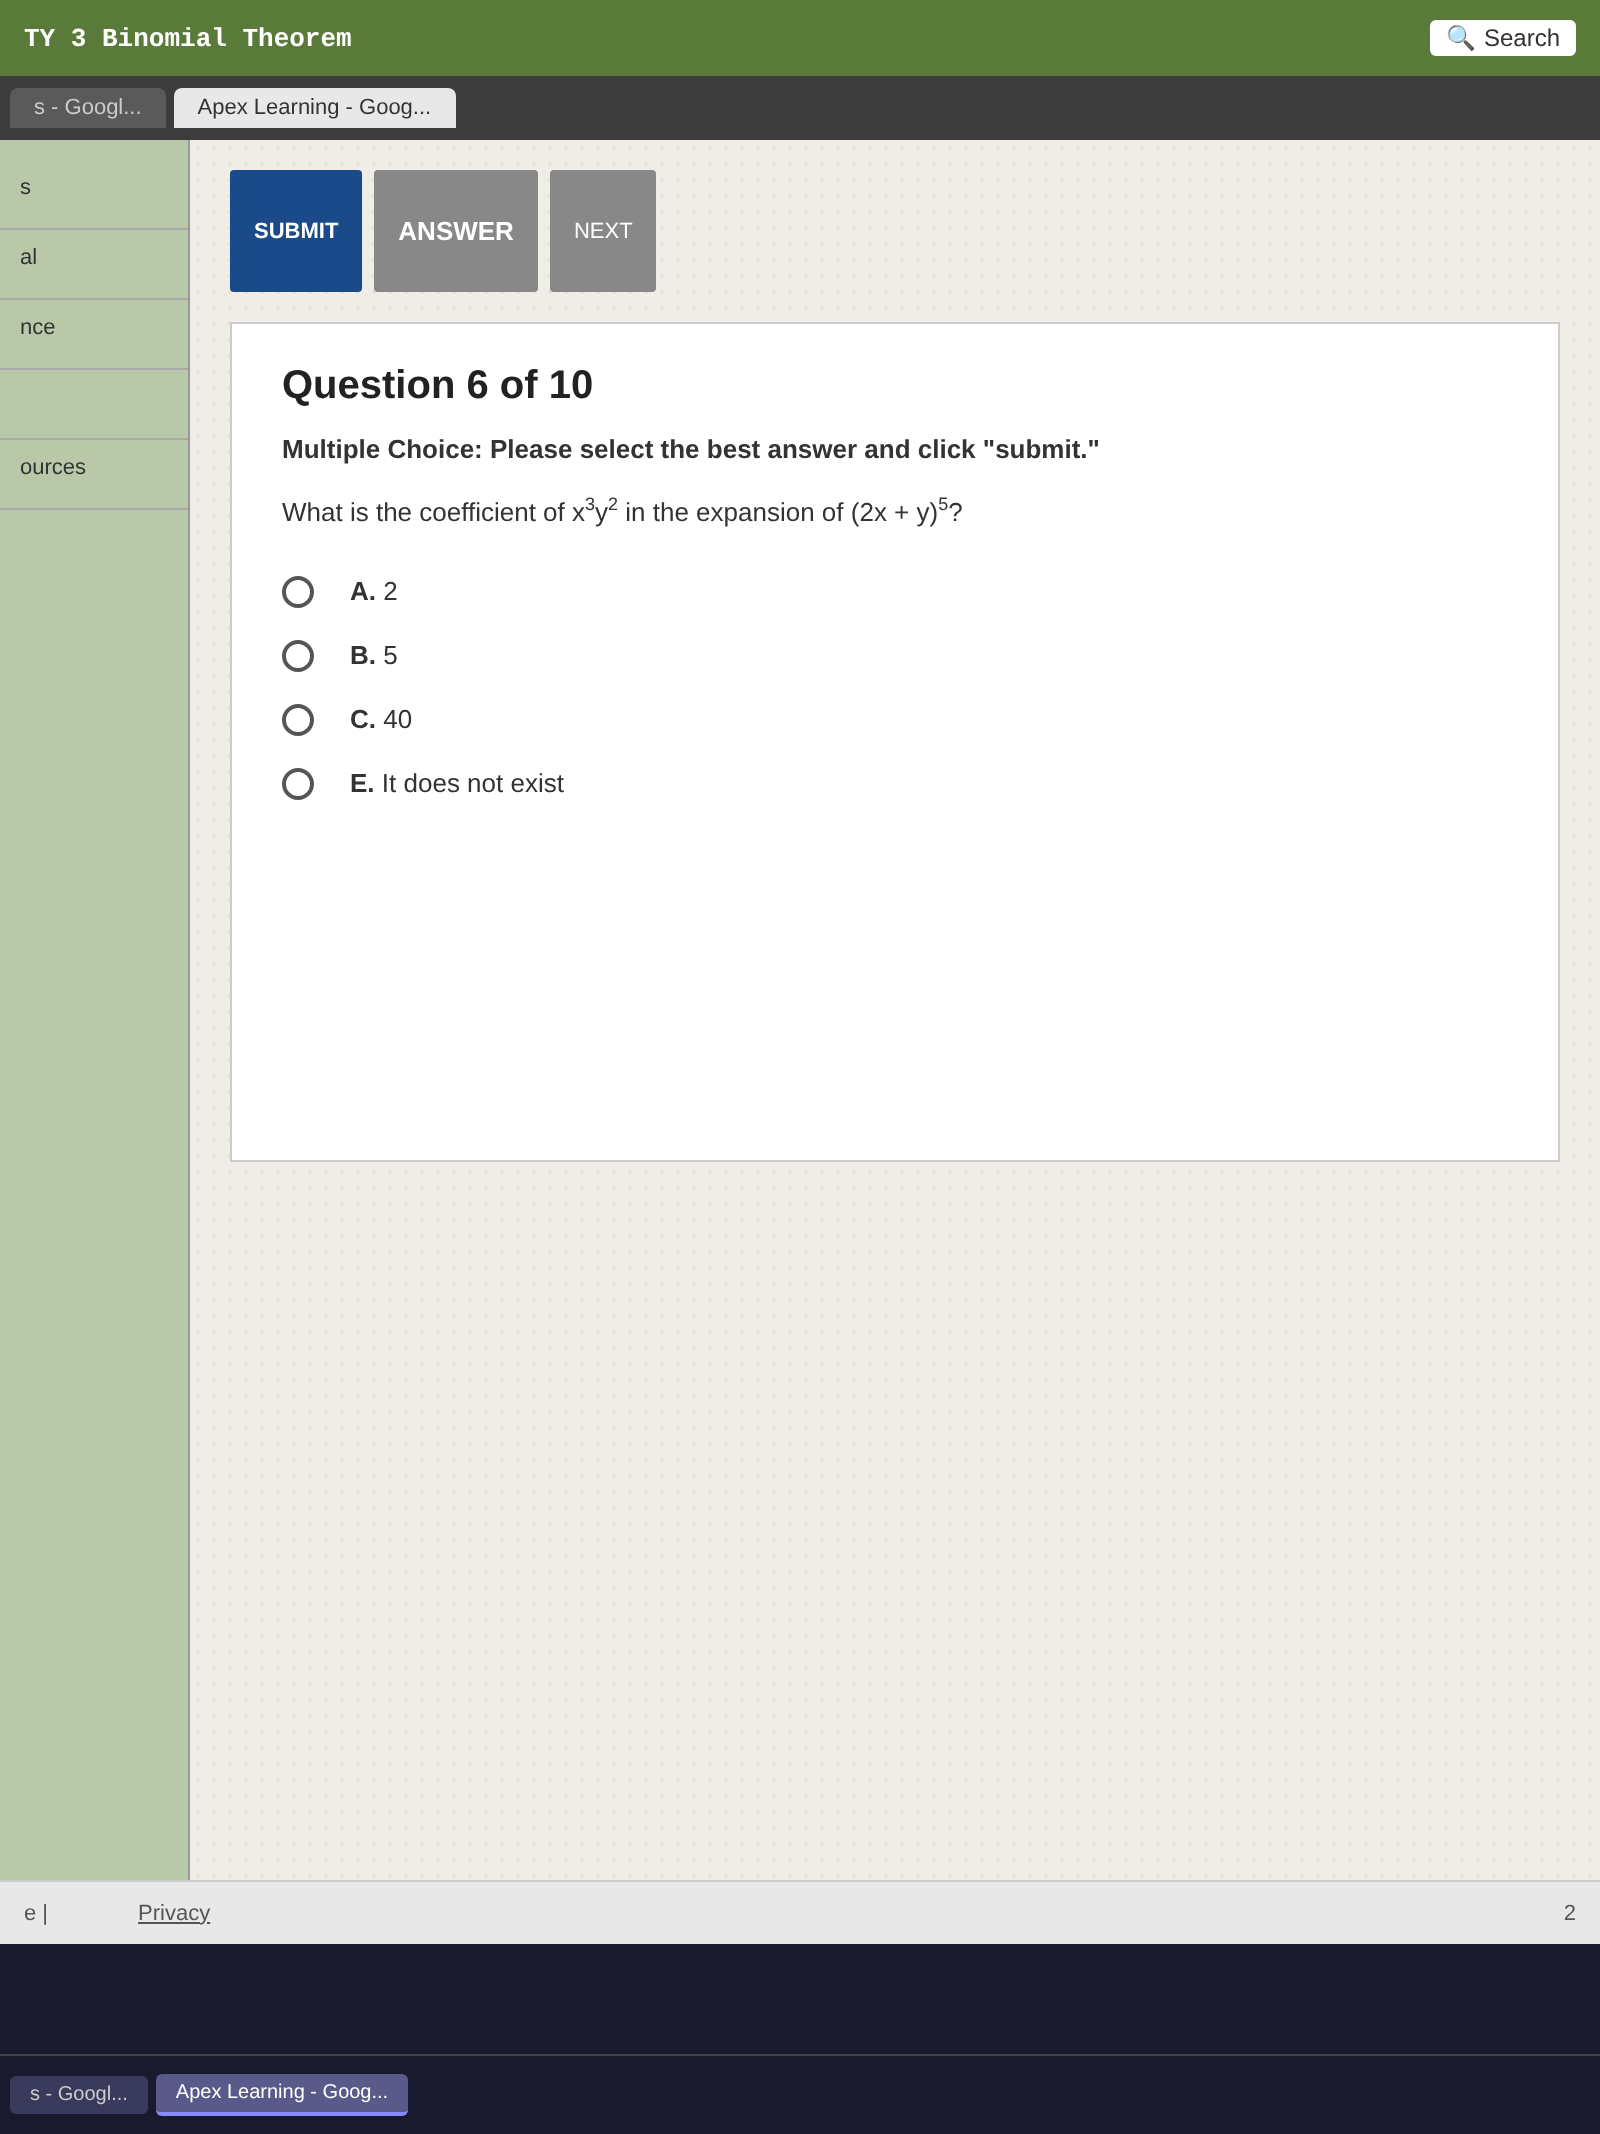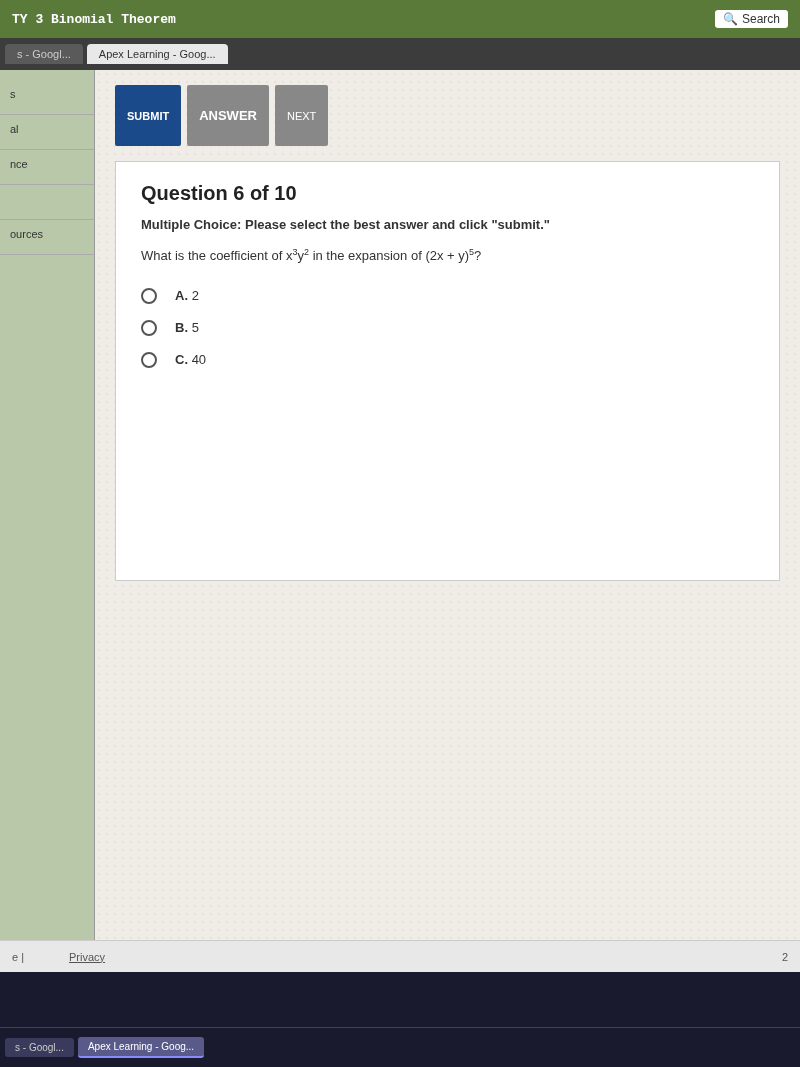--- a/index.html
+++ b/index.html
@@ -304,20 +304,27 @@
           <span>5</span>
         </span>
       </div>
       <div class="answer-option">
         <div class="radio-circle"></div>
         <span class="option-label">
           <span class="option-letter">C.</span>
           <span>40</span>
         </span>
       </div>
+      <div class="answer-option">
+        <div class="radio-circle"></div>
+        <span class="option-label">
+          <span class="option-letter">E.</span>
+          <span>It does not exist</span>
+        </span>
+      </div>
     </div>
   </div>
 </div>
 
 <div class="bottom-bar">
   <div class="bottom-left">
     <span>e  |</span>
     <span class="privacy-link">Privacy</span>
   </div>
   <span class="page-num">2</span>

